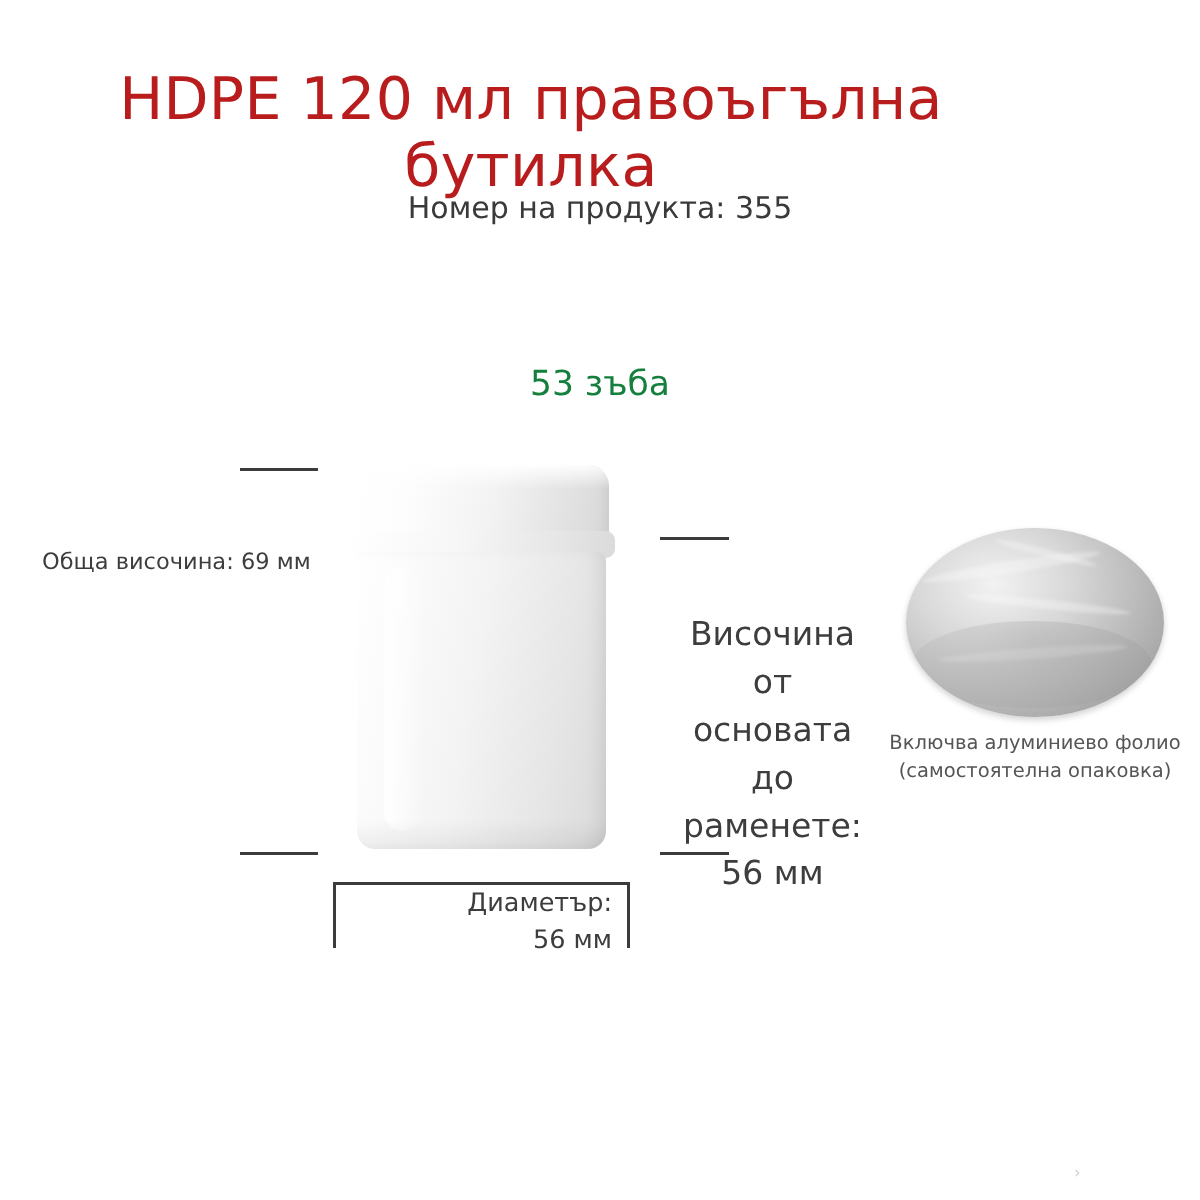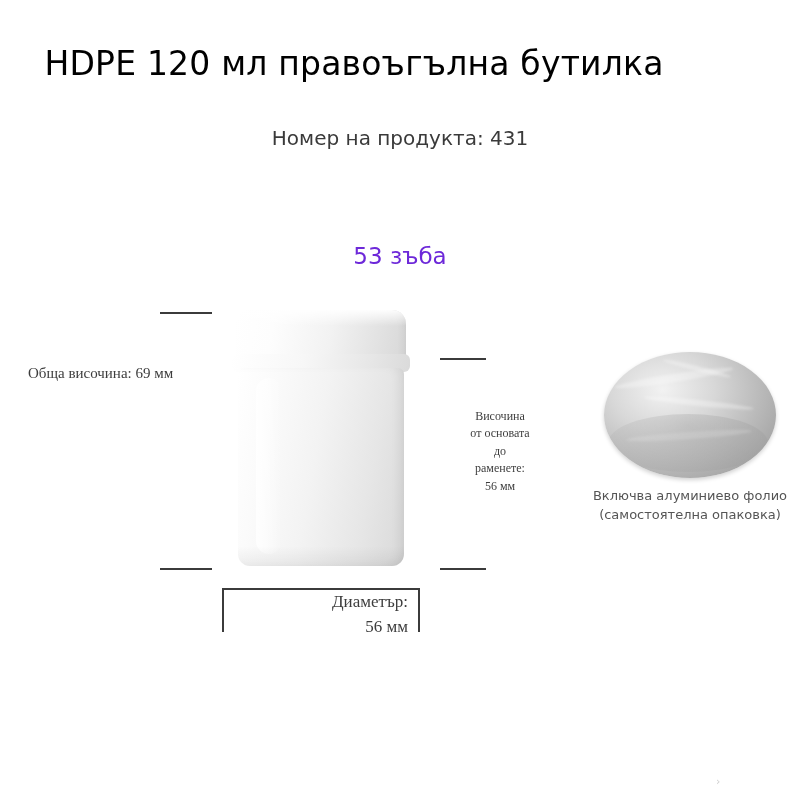--- a/index.html
+++ b/index.html
@@ -22,44 +22,44 @@
     height: 800px;
   }
 
   
   .title {
     position: absolute;
     top: 44px;
     left: 0;
     width: 708px;
     text-align: center;
-    font-size: 33px;
+    font-size: 39px;
     font-weight: 400;
-    color: #000000;
+    color: #b91c1c;
     letter-spacing: 0.2px;
   }
 
   .product-number {
     position: absolute;
     top: 126px;
     left: 0;
     width: 800px;
     text-align: center;
     font-size: 20px;
     color: #3a3a3a;
   }
 
   .neck-spec {
     position: absolute;
     top: 243px;
     left: 0;
     width: 800px;
     text-align: center;
     font-size: 23px;
-    color: #6d28d9;
+    color: #15803d;
   }
 
   
   .bottle {
     position: absolute;
     left: 222px;
     top: 310px;
     width: 198px;
     height: 258px;
   }
@@ -167,37 +167,36 @@
   .tick {
     position: absolute;
     background: #3b3b3b;
   }
   .tick.h { height: 2px; }
   .tick.v { width: 2px; }
 
   .label {
     position: absolute;
     color: #3d3d3d;
-    font-family: Liberation Serif, serif;
   }
 
   .label-total-height {
     left: 28px;
     top: 365px;
     width: 190px;
     text-align: left;
     font-size: 15px;
   }
 
   .label-shoulder {
-    left: 435px;
+    left: 450px;
     top: 408px;
     width: 130px;
     text-align: center;
-    font-size: 12px;
+    font-size: 22px;
     line-height: 1.45;
   }
 
   .label-diameter {
     left: 236px;
     top: 590px;
     width: 172px;
     text-align: right;
     font-size: 17px;
     line-height: 1.45;
@@ -232,21 +231,21 @@
     font-size: 11px;
     line-height: 8px;
   }
 </style>
 </head>
 <body>
 
 <div class="page">
 
   <div class="title">HDPE 120 мл правоъгълна бутилка</div>
-  <div class="product-number">Номер на продукта: 431</div>
+  <div class="product-number">Номер на продукта: 355</div>
   <div class="neck-spec">53 зъба</div>
 
   <div class="bottle">
     <div class="cap"></div>
     <div class="cap-top-shade"></div>
     <div class="cap-lip"></div>
     <div class="body-main"></div>
     <div class="body-hl"></div>
     <div class="body-bottom-shade"></div>
   </div>

